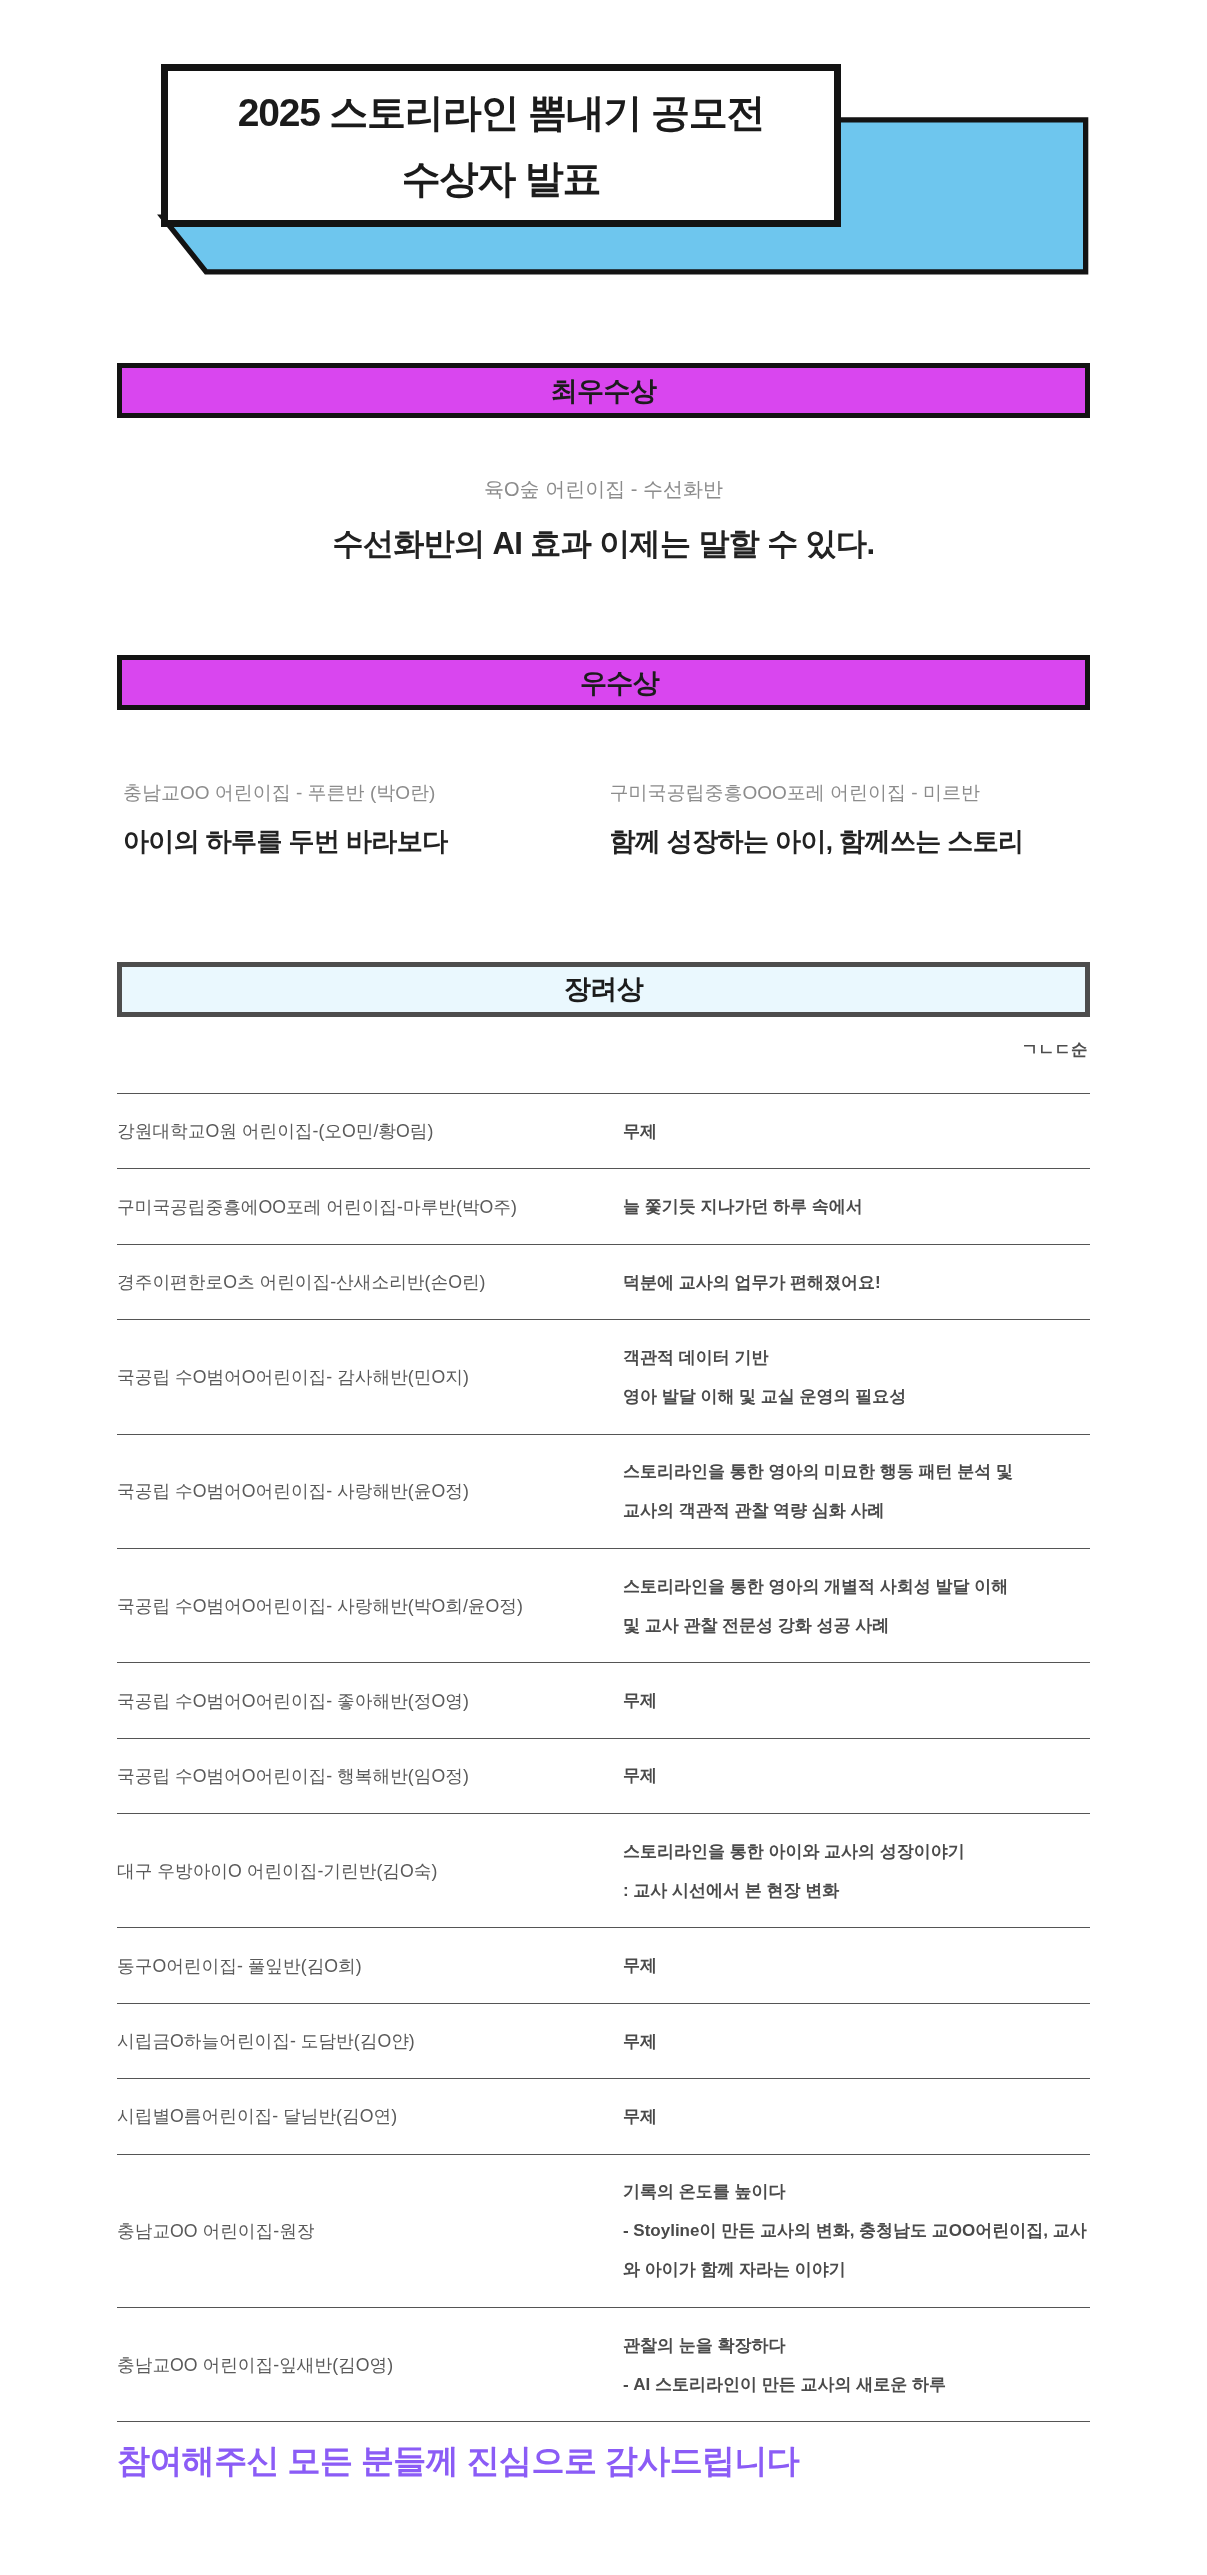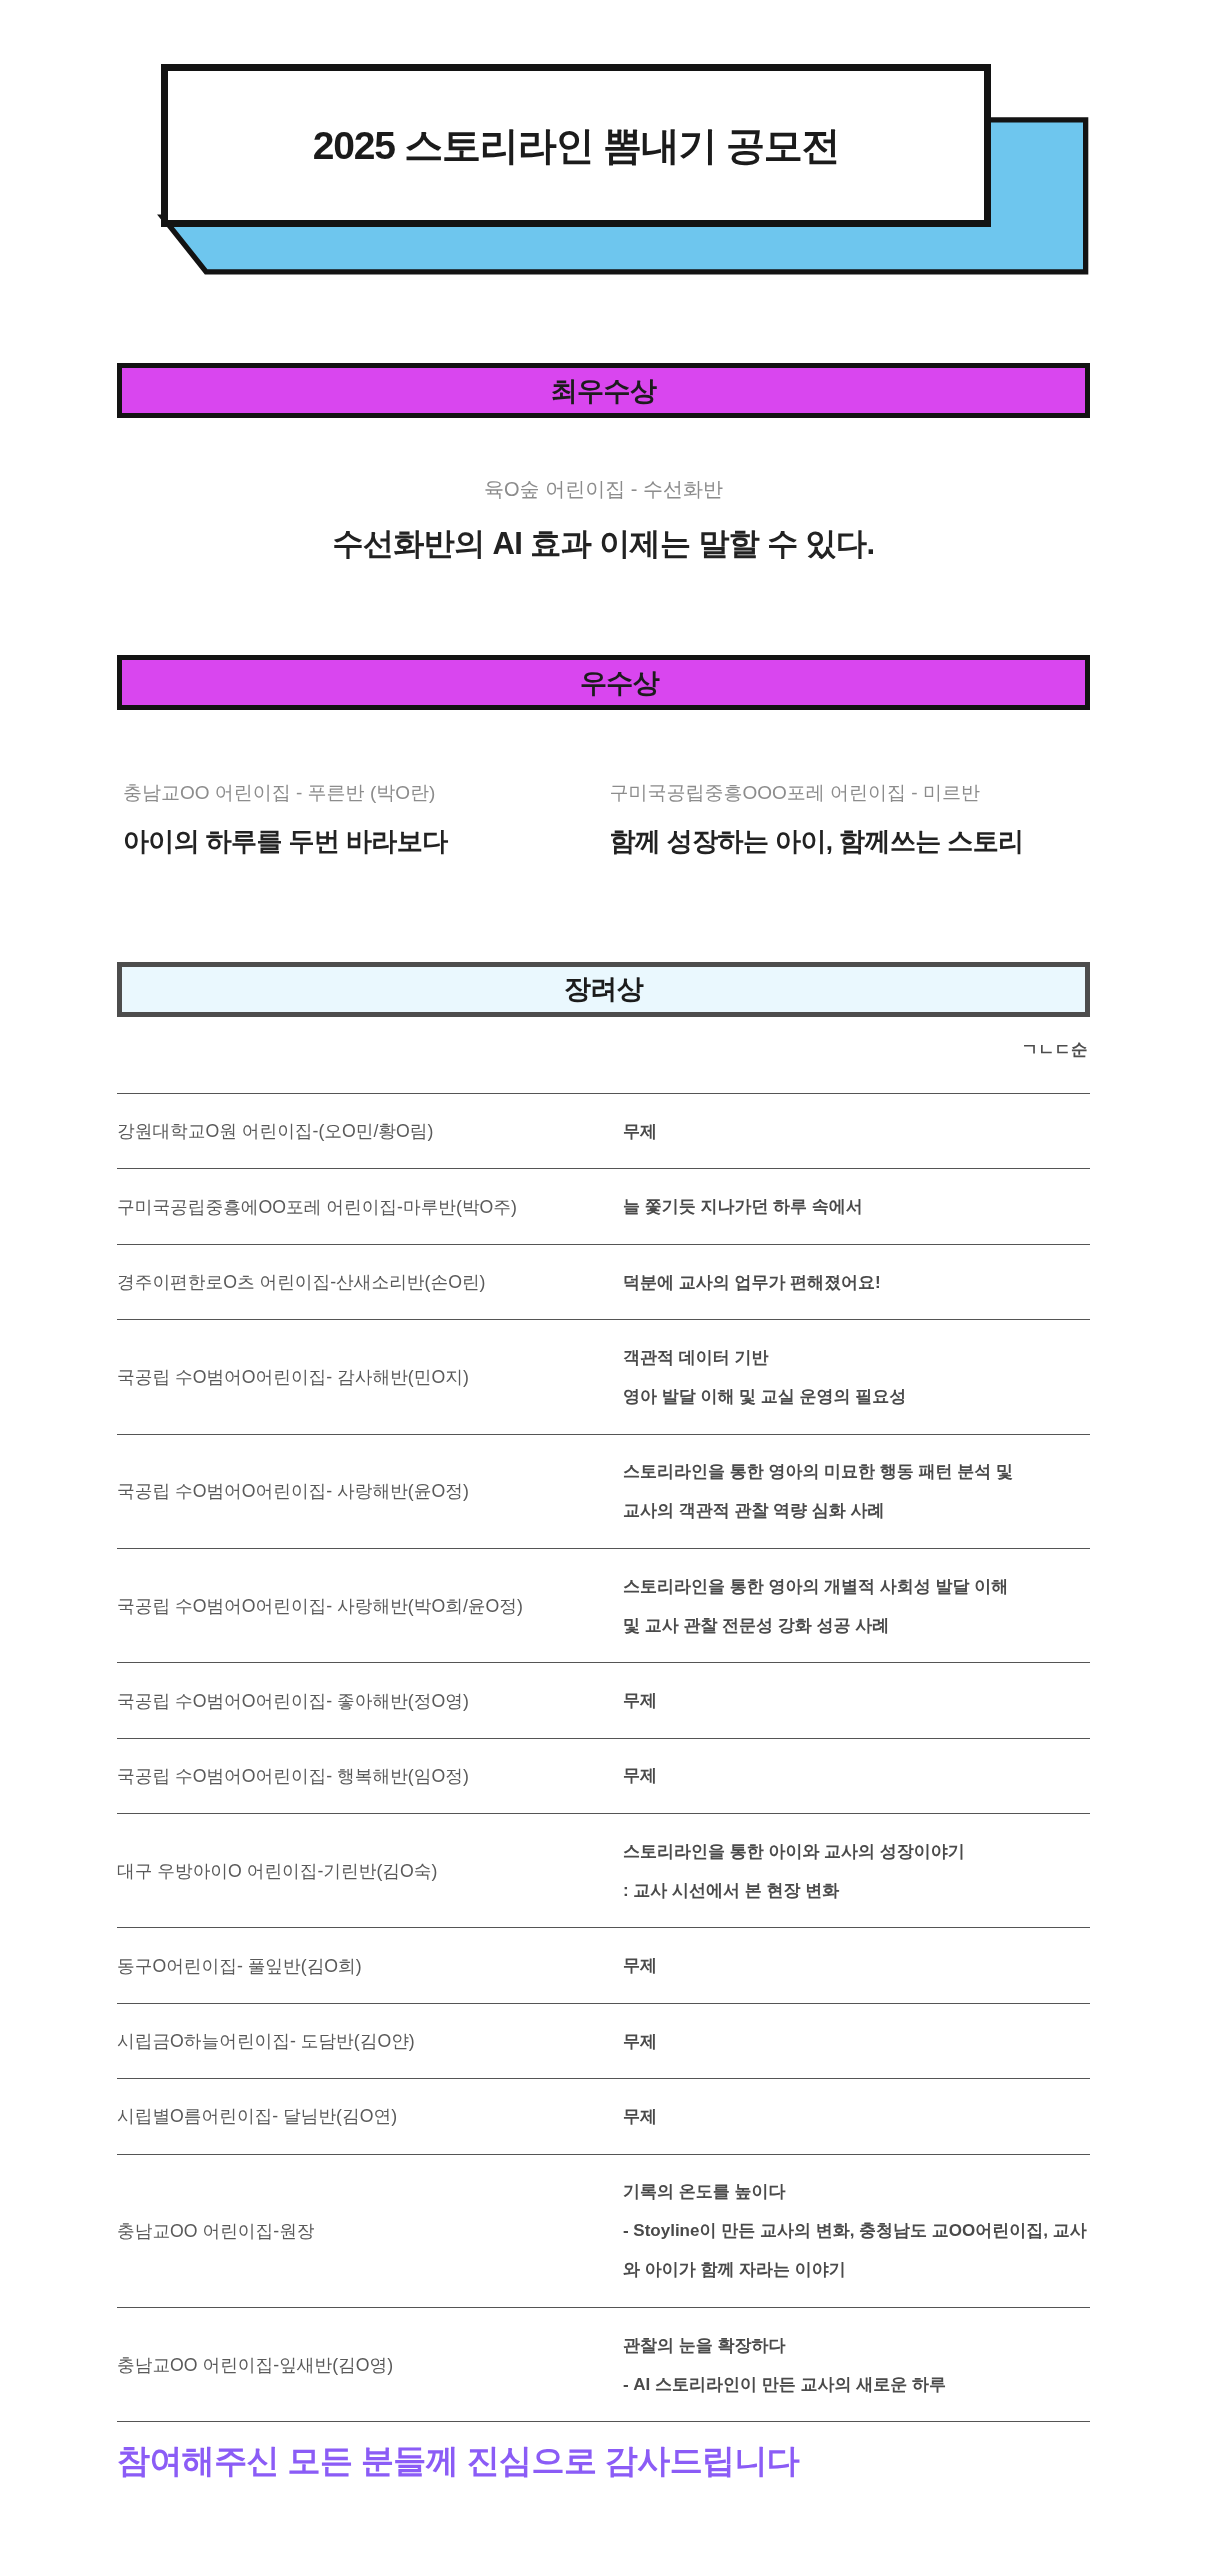--- a/index.html
+++ b/index.html
@@ -3,21 +3,21 @@
 <meta charset="utf-8">
 <style>
   html,body{margin:0;padding:0;background:#ffffff;}
   .page{width:1207px;height:2576px;position:relative;overflow:hidden;background:#ffffff;
         font-family:"Liberation Sans","DejaVu Sans",sans-serif;}
   .content{width:973px;margin:0 auto;}
 
   
   .banner-wrap{position:relative;margin-top:64px;height:219px;}
   .banner-svg{position:absolute;left:0;top:0;}
-  .banner-box{position:absolute;left:44px;top:0;width:830px;height:163px;box-sizing:border-box;
+  .banner-box{position:absolute;left:44px;top:0;width:680px;height:163px;box-sizing:border-box;
               background:#ffffff;border:7.7px solid #131313;display:flex;flex-direction:column;
               align-items:center;justify-content:center;text-align:center;}
   .banner-title{font-size:39px;font-weight:800;color:#1b1b1b;line-height:66px;letter-spacing:-1.2px;}
 
   
   .award-bar{height:55px;box-sizing:border-box;border:5.3px solid #131313;background:#d946ef;
              display:flex;align-items:center;justify-content:center;}
   .award-bar.pale{background:#EAF8FE;border-color:#4D4D4D;}
   .bar-label{font-size:27px;font-weight:800;color:#1c1c1c;letter-spacing:-0.6px;}
   .grand-bar{margin-top:80px;}
@@ -49,20 +49,21 @@
 
 <div class="page">
   <div class="content">
 
     <div class="banner-wrap">
       <svg class="banner-svg" width="973" height="219" viewBox="0 0 1650 372">
         <polygon points="130,95 1644,95 1644,353 150,353 76,260 130,260" fill="#6EC6EE" stroke="#131313" stroke-width="9" stroke-linejoin="miter"></polygon>
       </svg>
       <div class="banner-box">
         <div class="banner-title">2025 스토리라인 뽐내기 공모전</div>
+        <div class="banner-title">수상자 발표</div>
       </div>
     </div>
 
     <div class="award-bar grand-bar">
       <span class="bar-label">최우수상</span>
     </div>
     <div class="grand-org">육O숲 어린이집 - 수선화반</div>
     <div class="grand-title">수선화반의 AI 효과 이제는 말할 수 있다.</div>
 
     <div class="award-bar exc-bar">

